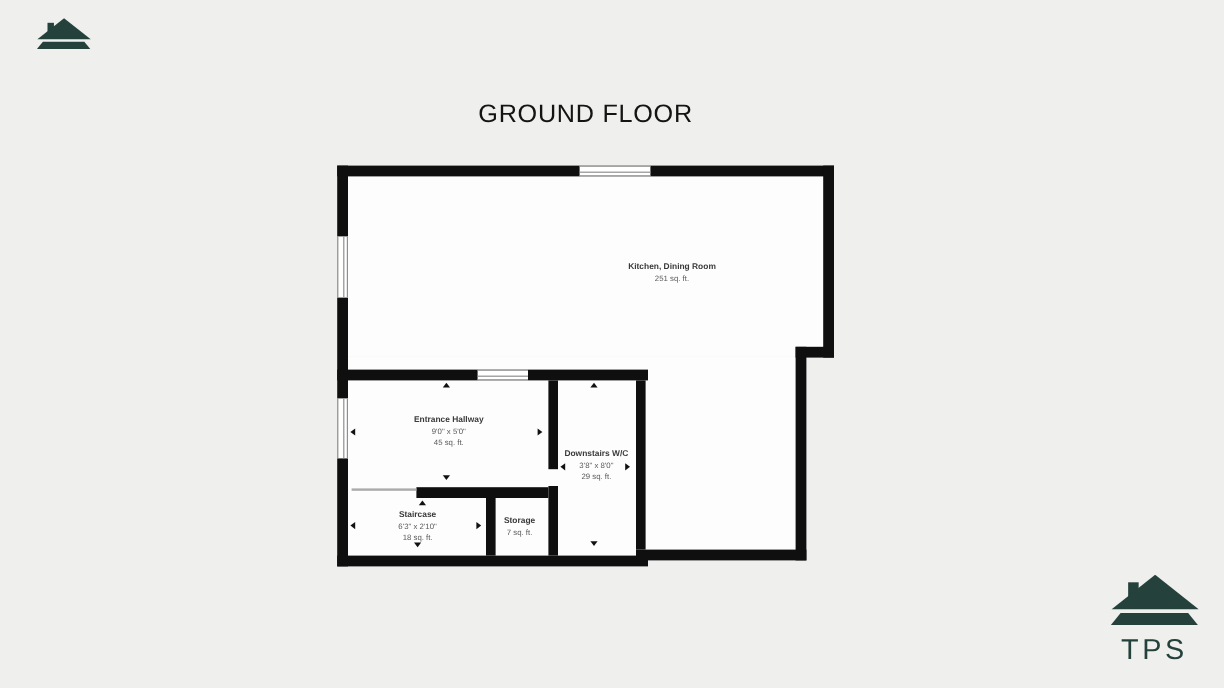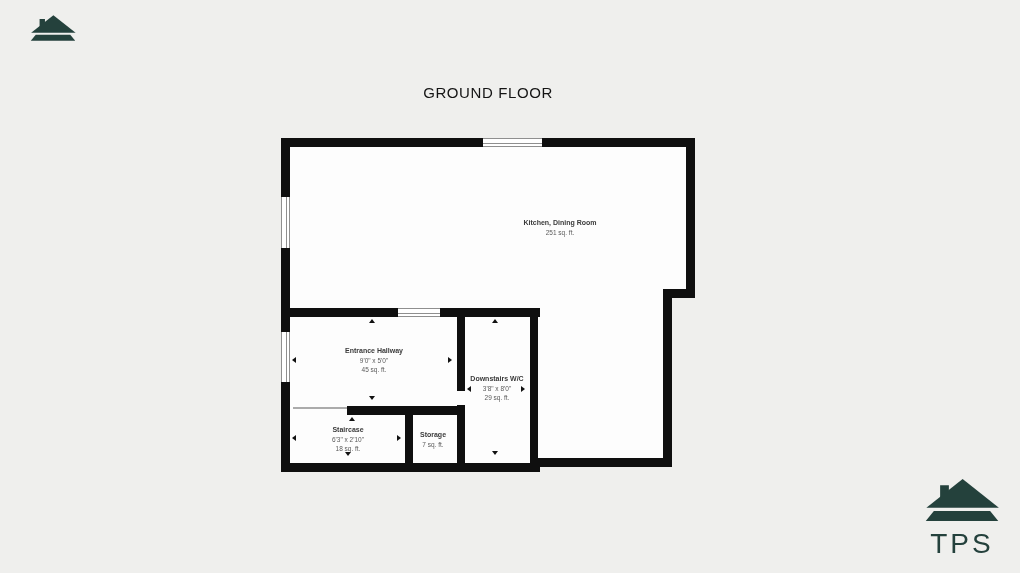--- a/index.html
+++ b/index.html
@@ -11,21 +11,21 @@
   body{background:var(--background);font-family:"Liberation Sans",sans-serif;position:relative}
   .abs{position:absolute}
 
   
   #header-logo{left:27px;top:12px;width:300px;height:55px}
   #header-logo svg{position:absolute;left:3px;top:3px;width:46px;height:31px;fill:var(--brand)}
   #header-logo .logo-text{position:absolute;left:0;top:37px;font-size:21.5px;letter-spacing:2px;
     color:var(--brand);white-space:nowrap;font-weight:400}
 
   
-  #floor-title{left:281px;top:84px;width:414px;text-align:center;font-size:15px;
+  #floor-title{left:281px;top:84px;width:414px;text-align:center;font-size:21px;
     font-weight:500;letter-spacing:.6px;color:var(--title_text)}
 
   
   #floorplan{left:281px;top:138px;width:414px;height:334px}
   .roombg{background:var(--room_fill)}
   .wall{background:var(--wall)}
   .win{background:#fff}
   .win-h{border-top:1px solid var(--window_line);border-bottom:1px solid var(--window_line)}
   .win-h .pane{position:absolute;left:0;right:0;top:50%;height:1px;background:var(--window_line)}
   .win-v{border-left:1px solid var(--window_line);border-right:1px solid var(--window_line)}
@@ -40,21 +40,21 @@
   .ar{width:0;height:0}
   .ar-up{border-left:3px solid transparent;border-right:3px solid transparent;border-bottom:4px solid #111}
   .ar-down{border-left:3px solid transparent;border-right:3px solid transparent;border-top:4px solid #111}
   .ar-left{border-top:3px solid transparent;border-bottom:3px solid transparent;border-right:4px solid #111}
   .ar-right{border-top:3px solid transparent;border-bottom:3px solid transparent;border-left:4px solid #111}
 
   
   #footer-logo{left:922px;top:479px;width:80px;height:82px}
   #footer-logo svg{position:absolute;left:2px;top:0;width:76px;height:50px;fill:var(--brand)}
   #footer-logo .logo-text{position:absolute;left:0;top:49px;width:80px;text-align:center;
-    font-size:28px;letter-spacing:3px;color:var(--brand);font-weight:400}
+    font-size:24px;letter-spacing:3px;color:var(--brand);font-weight:400}
 </style>
 </head>
 <body>
 
 <div class="abs" id="header-logo">
   <svg viewBox="0 0 120 80" aria-hidden="true">
     <rect x="25" y="10" width="14" height="24"></rect>
     <polygon points="61,0 119,46 3,46"></polygon>
     <polygon points="15,51 105,51 118,67 2,67"></polygon>
   </svg>

